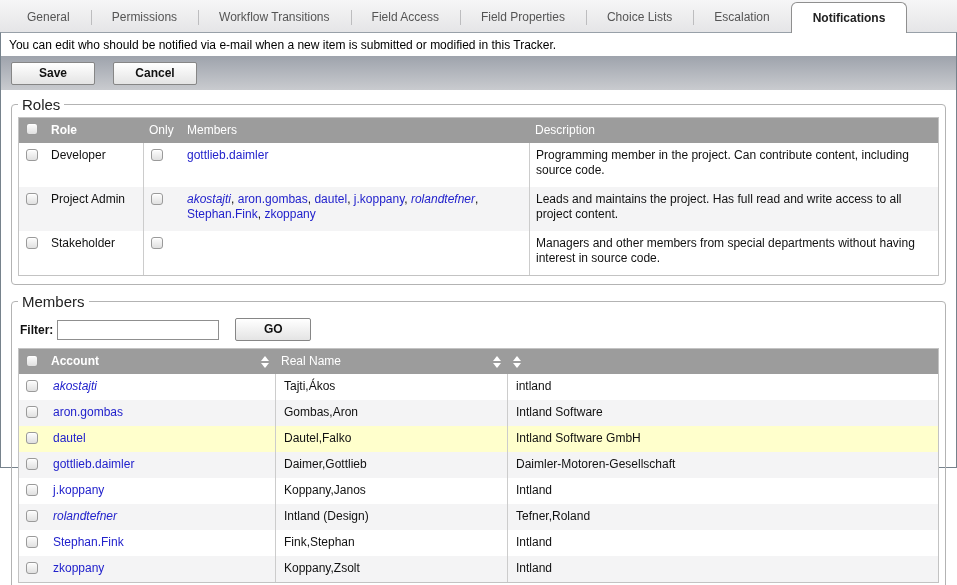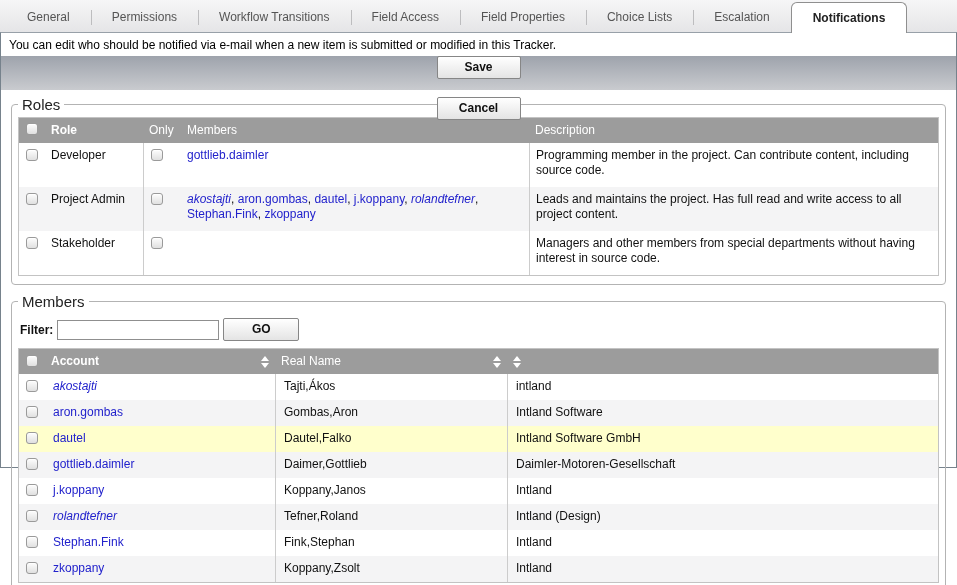--- a/index.html
+++ b/index.html
@@ -35,21 +35,21 @@
   }
   .tab.active::before{display:none}
   
   .content{
     border:1px solid #76828c;border-top:1px solid #98a0a8;
     height:436px;background:#fff;position:relative;z-index:1;
   }
   .intro{padding:5px 8px 4px;color:#000}
   .toolbar{
     height:34px;background:linear-gradient(#9ea3ac,#c9cbcf);
-    display:flex;align-items:center;gap:18px;padding:0 10px;flex-direction:column;
+    display:flex;align-items:center;gap:18px;padding:0 10px;
   }
   .btn{
     min-width:84px;height:23px;line-height:21px;text-align:center;
     background:linear-gradient(#ffffff,#e4e4e4);
     border:1px solid #868686;border-radius:2px;
     font-weight:bold;font-size:12px;color:#111;cursor:pointer;
   }
   
   fieldset{
     margin:6px 10px 8px;border:1px solid #b3b3b3;border-radius:4px;
@@ -81,21 +81,21 @@
   
   .r-row{display:grid;grid-template-columns:26px 98px 38px 348px 1fr}
   .r-body .r-row{min-height:44px;background:#fff}
   .r-body .r-row:nth-child(even){background:var(--row-alt)}
   .r-row .cbcell{padding:6px 0 0 7px}
   .thead .cbcell{padding-top:5px}
   
   .filter-row{display:flex;align-items:center;gap:4px;margin:4px 0 7px;padding-left:2px}
   .filter-row label{font-weight:bold}
   .filter-input{width:162px;height:20px;border:1px solid #8f8f8f;font-size:12px;padding:1px 4px;font-family:inherit}
-  .go-btn{min-width:76px;}
+  .go-btn{min-width:76px;margin-left:12px}
   .m-row{display:grid;grid-template-columns:26px 230px 232px 1fr}
   .m-body .m-row{height:26px;background:#fff}
   .m-body .m-row:nth-child(even){background:var(--row-alt)}
   .m-body .m-row.highlight{background:var(--row-highlight)}
   .m-row .cbcell{padding:6px 0 0 7px}
   .m-body .cell{padding:5px 8px;white-space:nowrap;overflow:hidden}
 </style>
 </head>
 <body>
 
@@ -235,22 +235,22 @@
         <div class="m-row">
           <div class="cbcell"><span class="cb"></span></div>
           <div class="cell"><a>j.koppany</a></div>
           <div class="cell bl">Koppany,Janos</div>
           <div class="cell bl">Intland</div>
         </div>
 
         <div class="m-row">
           <div class="cbcell"><span class="cb"></span></div>
           <div class="cell"><a class="it">rolandtefner</a></div>
+          <div class="cell bl">Intland (Design)</div>
           <div class="cell bl">Tefner,Roland</div>
-          <div class="cell bl">Intland (Design)</div>
         </div>
 
         <div class="m-row">
           <div class="cbcell"><span class="cb"></span></div>
           <div class="cell"><a>Stephan.Fink</a></div>
           <div class="cell bl">Fink,Stephan</div>
           <div class="cell bl">Intland</div>
         </div>
 
         <div class="m-row">

